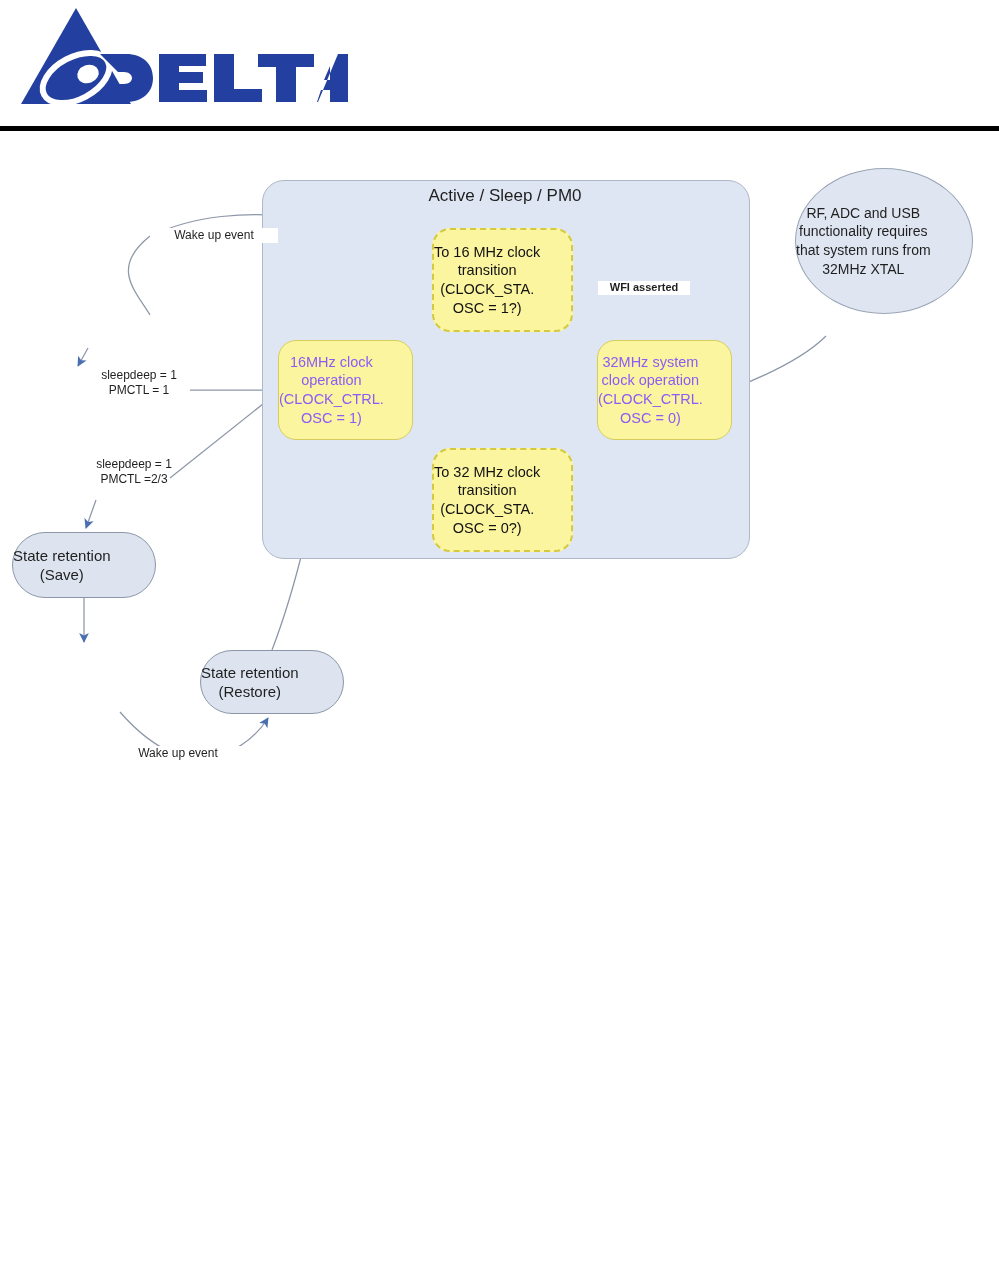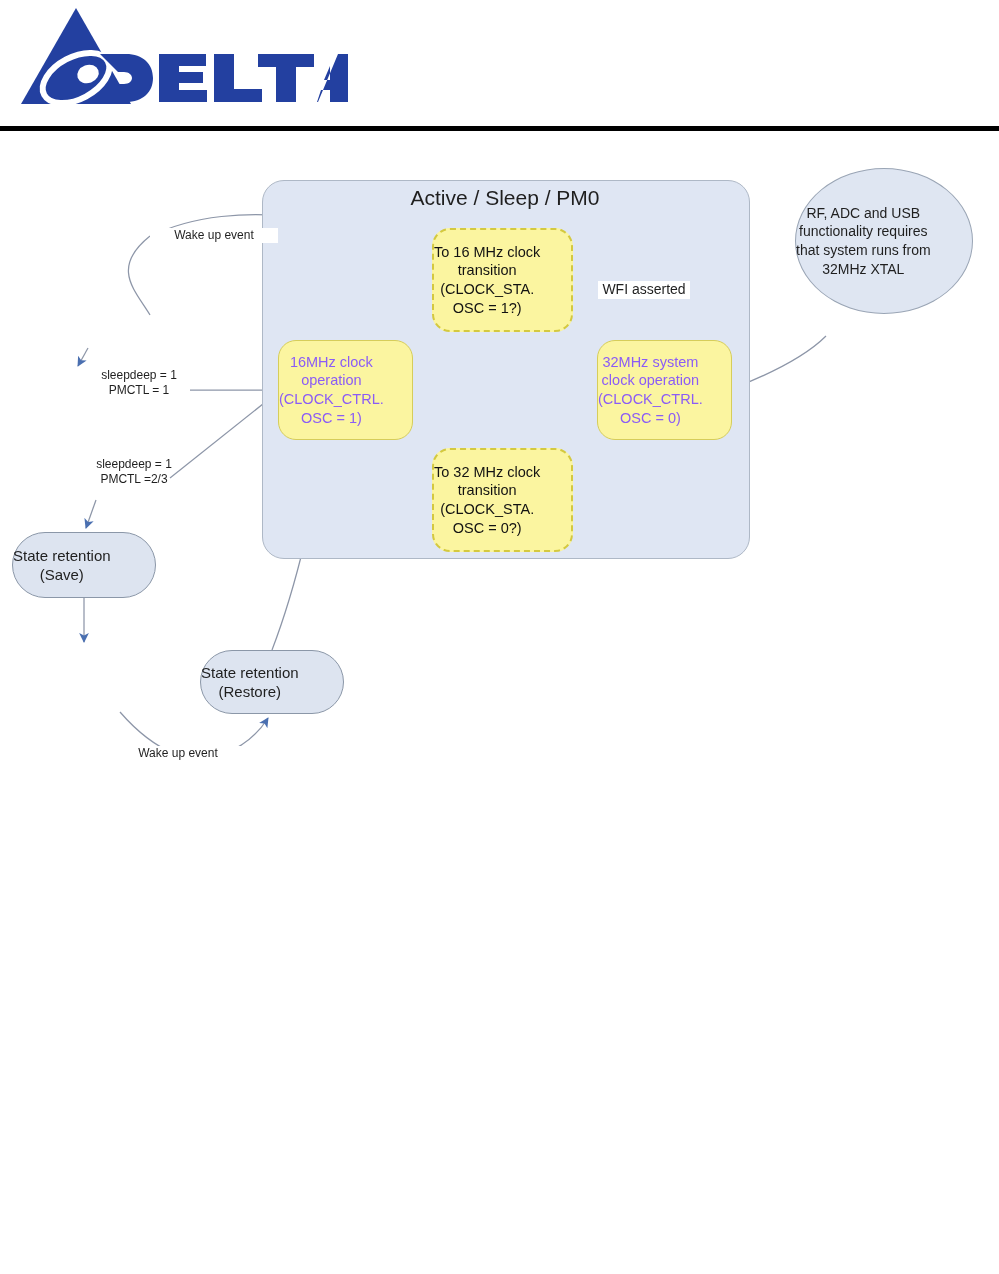--- a/index.html
+++ b/index.html
@@ -98,39 +98,40 @@
     background: #dfe6f3;
     border: 1px solid #aeb8c6;
     border-radius: 22px;
     z-index: 1;
   }
   #group-title {
     position: absolute;
     left: 262px; top: 46px;
     width: 486px;
     text-align: center;
-    font-size: 21px;
+    font-size: 17px;
     color: #1f1f1f;
     z-index: 2;
   }
 
   
   .edge-label {
     position: absolute;
     font-size: 12px;
     color: #1f1f1f;
     text-align: center;
     white-space: pre-line;
     line-height: 1.25;
     background: #ffffff;
     padding: 0 2px;
     z-index: 4;
   }
   .edge-label.small {
-    font-size: 14px;
+    font-size: 11px;
+    font-weight: bold;
   }
   .edge-label.nobg {
     background: transparent;
   }
 </style>
 </head>
 <body>
 
 <div id="header">
   <div id="logo-wrap">

